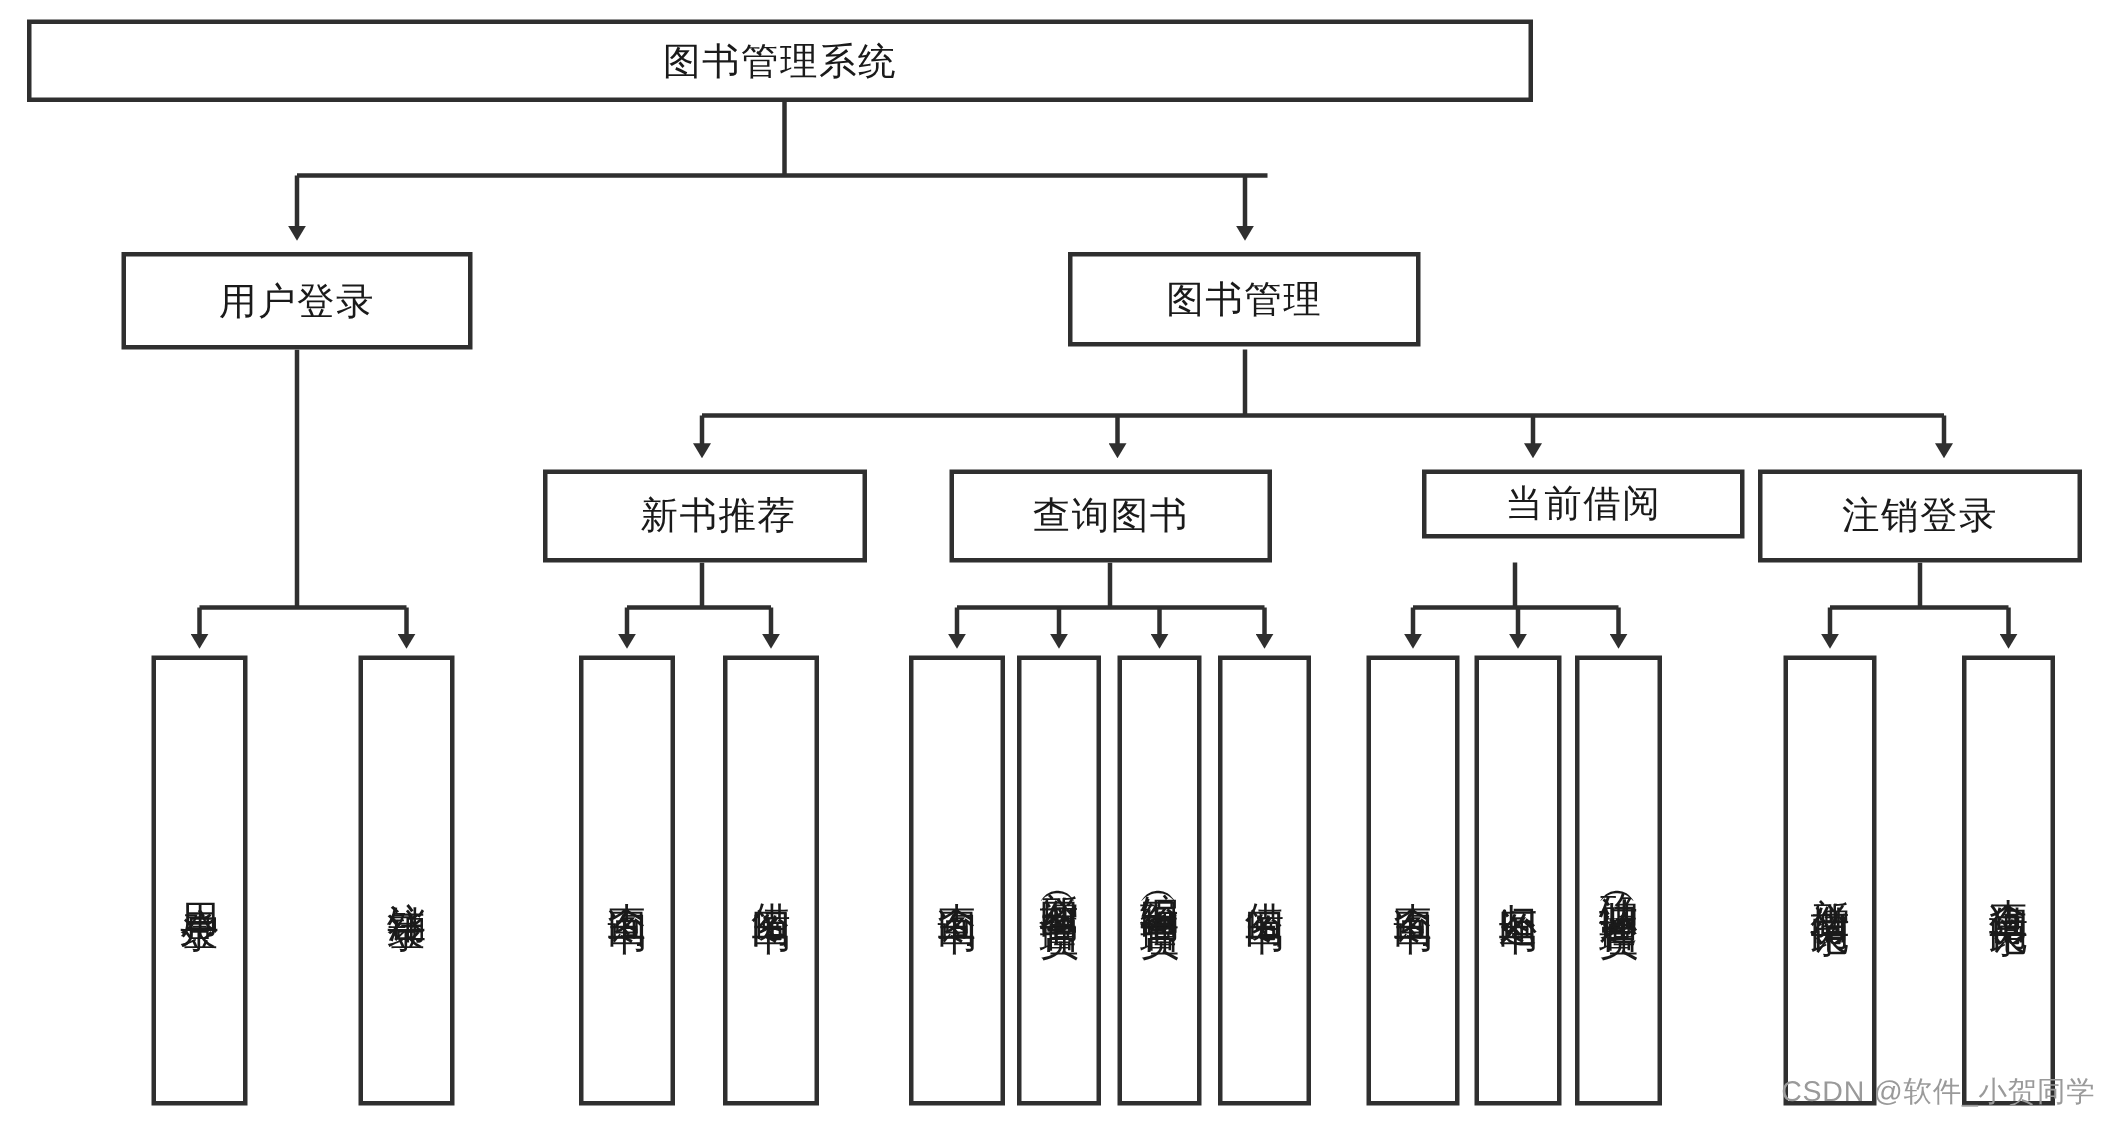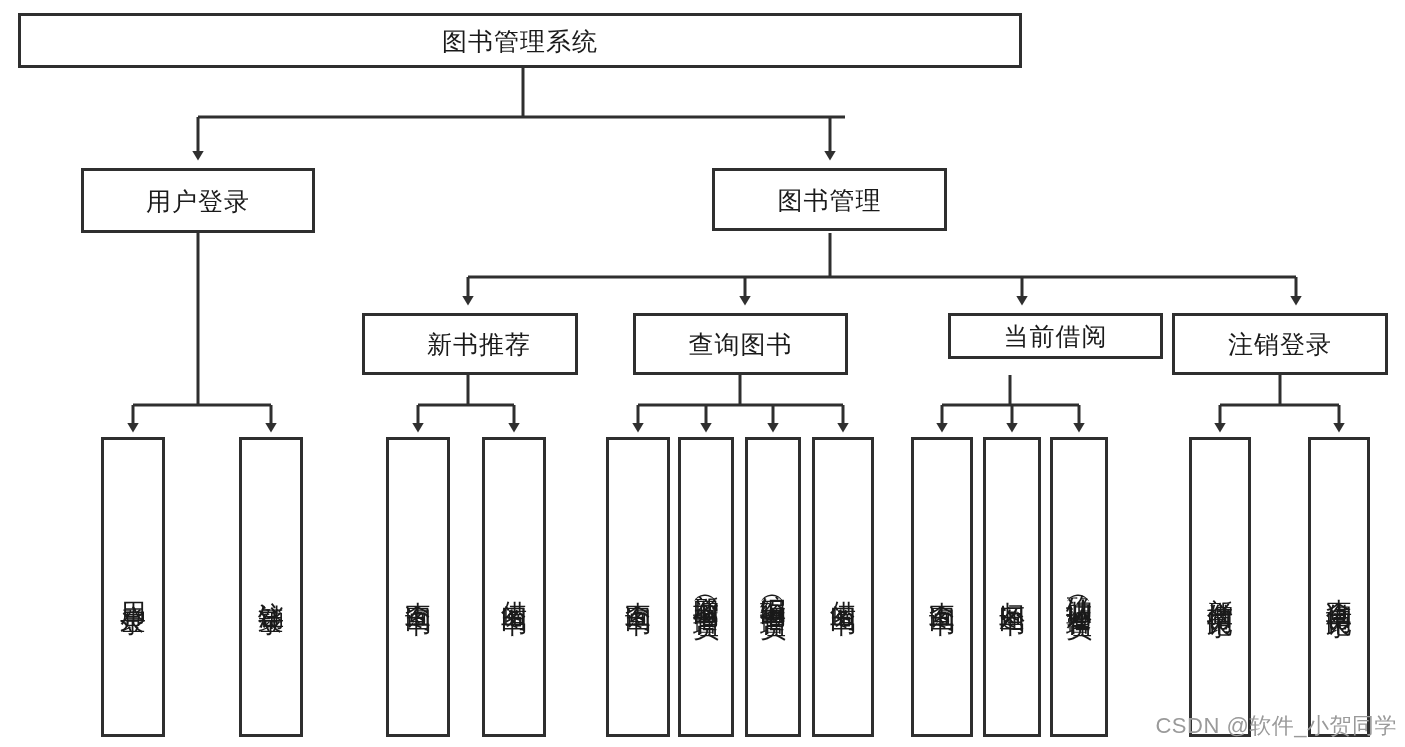--- a/index.html
+++ b/index.html
@@ -36,21 +36,21 @@
     letter-spacing:3px;
     white-space:nowrap;
     display:block;
   }
   .node.v{ align-items:center; }
 
   .watermark{
     position:absolute;
     right:8px;
     bottom:6px;
-    font-size:22px;
+    font-size:19px;
     color:#9a9a9a;
     letter-spacing:0.5px;
     white-space:nowrap;
   }
 </style>
 </head>
 <body>
 
 <div id="canvas">
 

